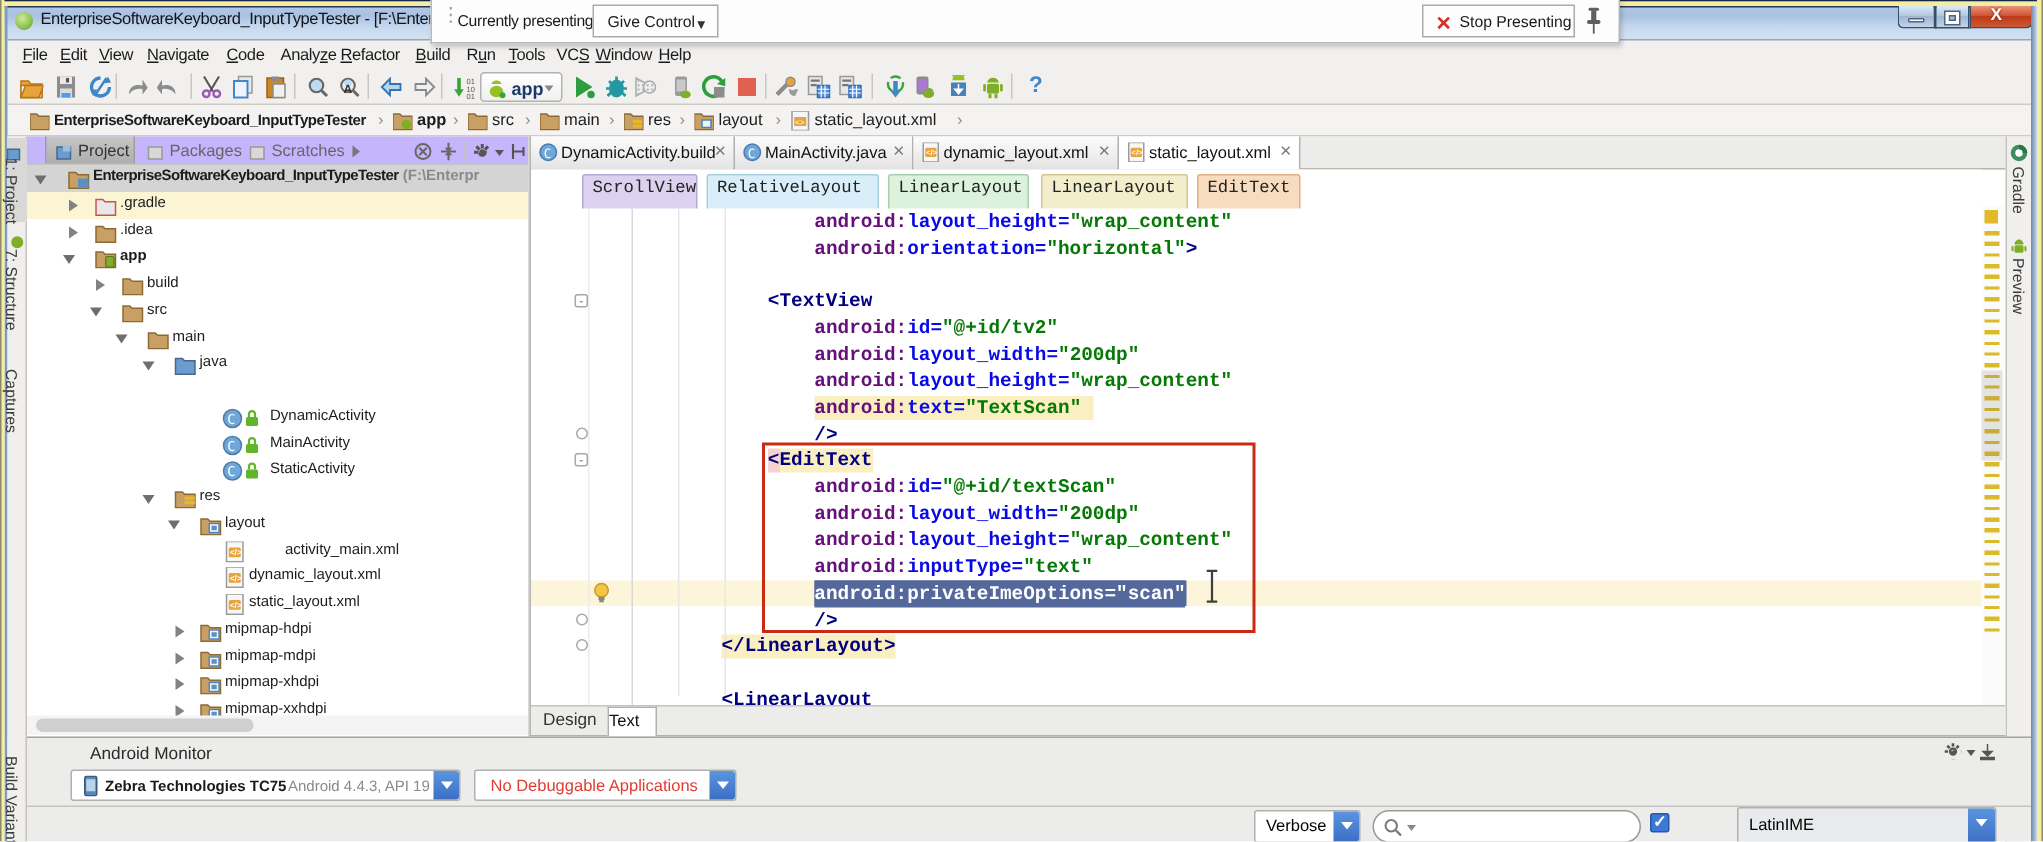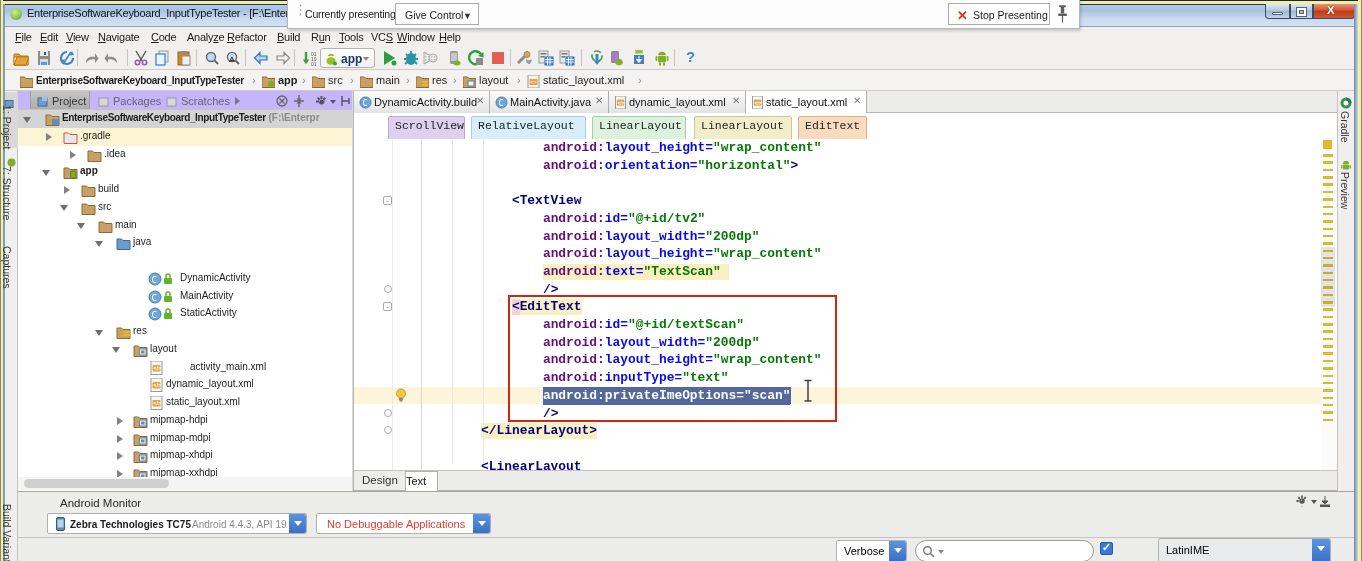--- a/index.html
+++ b/index.html
@@ -388,21 +388,21 @@
         </svg></div>
       <span class="lbl" style="left:44px;font-weight:bold;"><span style="letter-spacing:-0.38px">EnterpriseSoftwareKeyboard_InputTypeTester</span><span class="gray"> (F:\Enterpr</span></span>
     </div>
     <div class="trow" style="top:17.8px;background:#fbf5d3;">
       <div class="arrR" style="left:28px"></div>
       <div style="position:absolute;left:45px;top:2px"><svg style="" width="15" height="14" viewBox="0 0 15 14">
           <path d="M1 3 h4.5 l1.5 1.5 H14 v9 H1 z" fill="#e8e8e8" stroke="#c75450" stroke-width="1"></path>
         </svg></div>
       <span class="lbl" style="left:62px;">.gradle</span>
     </div>
-    <div class="trow" style="top:35.5px;margin-left:24px;">
+    <div class="trow" style="top:35.5px;">
       <div class="arrR" style="left:28px"></div>
       <div style="position:absolute;left:45px;top:2px"><svg style="" width="15" height="14" viewBox="0 0 15 14">
           <path d="M1 3 h4.5 l1.5 1.5 H14 v9 H1 z" fill="#c9a064" stroke="#8d6a33" stroke-width="1"></path>
         </svg></div>
       <span class="lbl" style="left:62px;">.idea</span>
     </div>
     <div class="trow" style="top:53.2px;">
       <div class="arrD" style="left:24px"></div>
       <div style="position:absolute;left:45px;top:2px"><svg style="" width="15" height="14" viewBox="0 0 15 14">
           <path d="M1 3 h4.5 l1.5 1.5 H14 v9 H1 z" fill="#c9a064" stroke="#8d6a33" stroke-width="1"></path>

